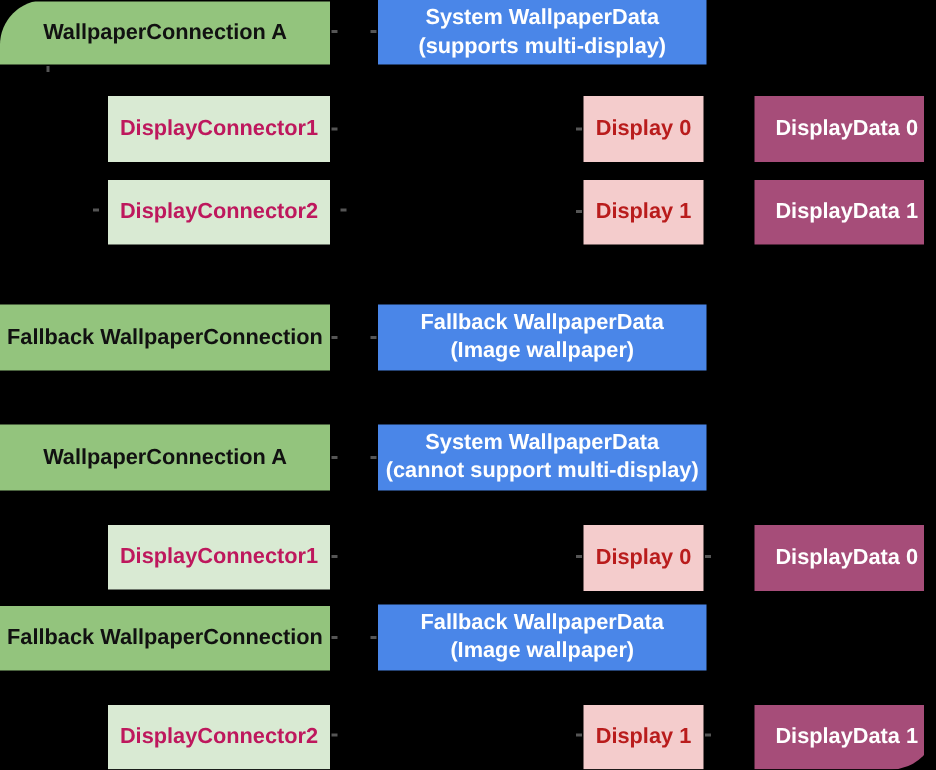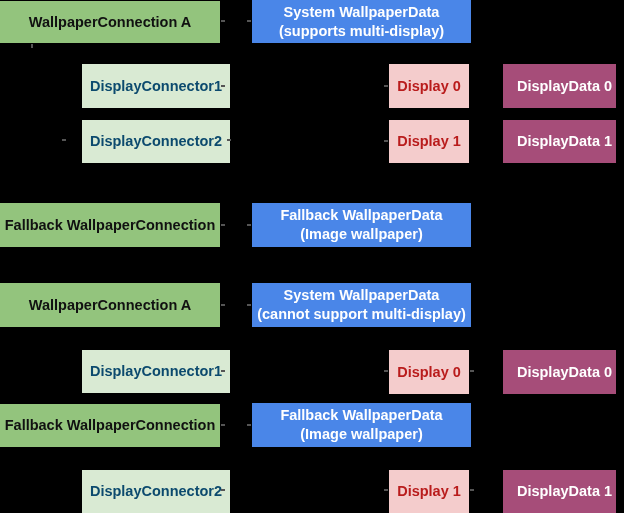--- a/index.html
+++ b/index.html
@@ -7,35 +7,36 @@
     padding: 0;
     background: #000000;
   }
   #canvas {
     position: relative;
     width: 624px;
     height: 513px;
     background: var(--canvas-bg, #000000);
     overflow: hidden;
     font-family: "Liberation Sans", "DejaVu Sans", sans-serif;
+    border-radius: 30px;
   }
   .box {
     position: absolute;
     display: flex;
     align-items: center;
     justify-content: center;
     text-align: center;
     font-weight: 700;
     font-size: 14.5px;
     line-height: 19px;
     white-space: pre-line;
     box-sizing: border-box;
   }
   .green      { background: var(--wallpaper-connection-green, #93c47d); color: #111111; }
-  .lightgreen { background: var(--display-connector-light-green, #d9ead3); color: #0c4a6e; margin-left: 10px; }
+  .lightgreen { background: var(--display-connector-light-green, #d9ead3); color: #be185d; }
   .blue       { background: var(--wallpaper-data-blue, #4a86e8); color: #ffffff; }
   .pink       { background: var(--display-pink, #f4cccc); color: #b91c1c; }
   .magenta    { background: var(--display-data-magenta, #a64d79); color: #ffffff; padding-left: 10px; }
   .stub {
     position: absolute;
     background: var(--connector-stub-gray, #555555);
   }
 </style>
 </head>
 <body>

